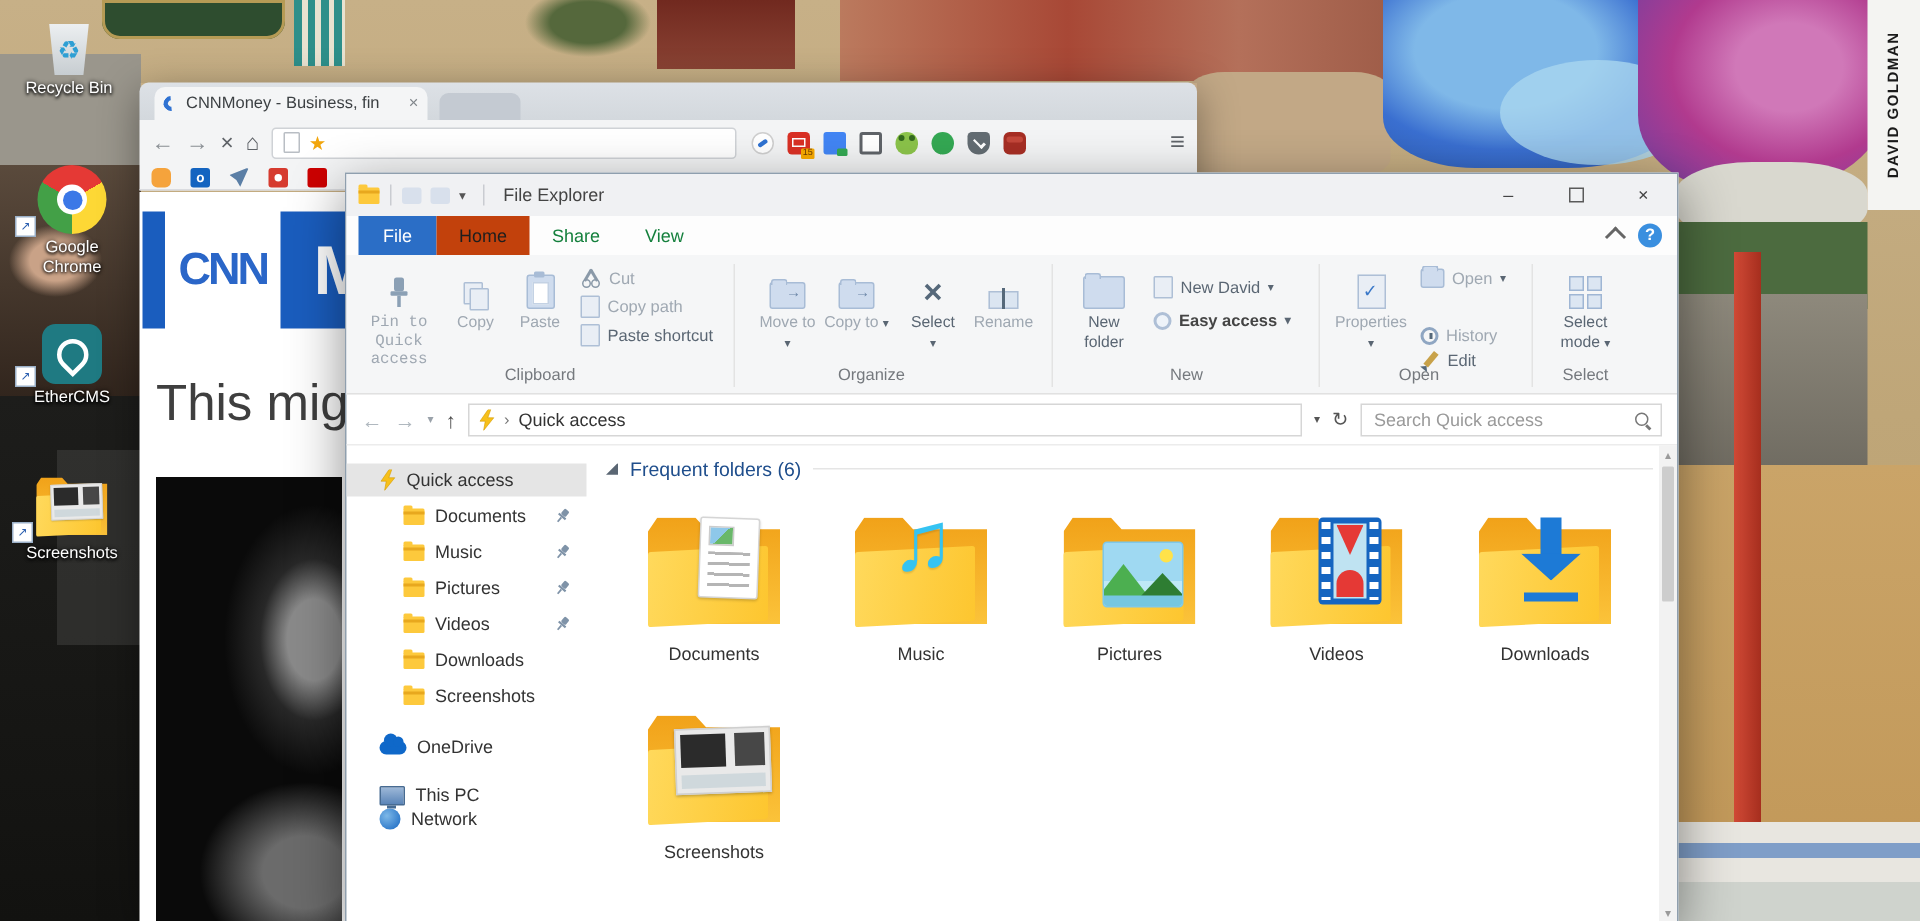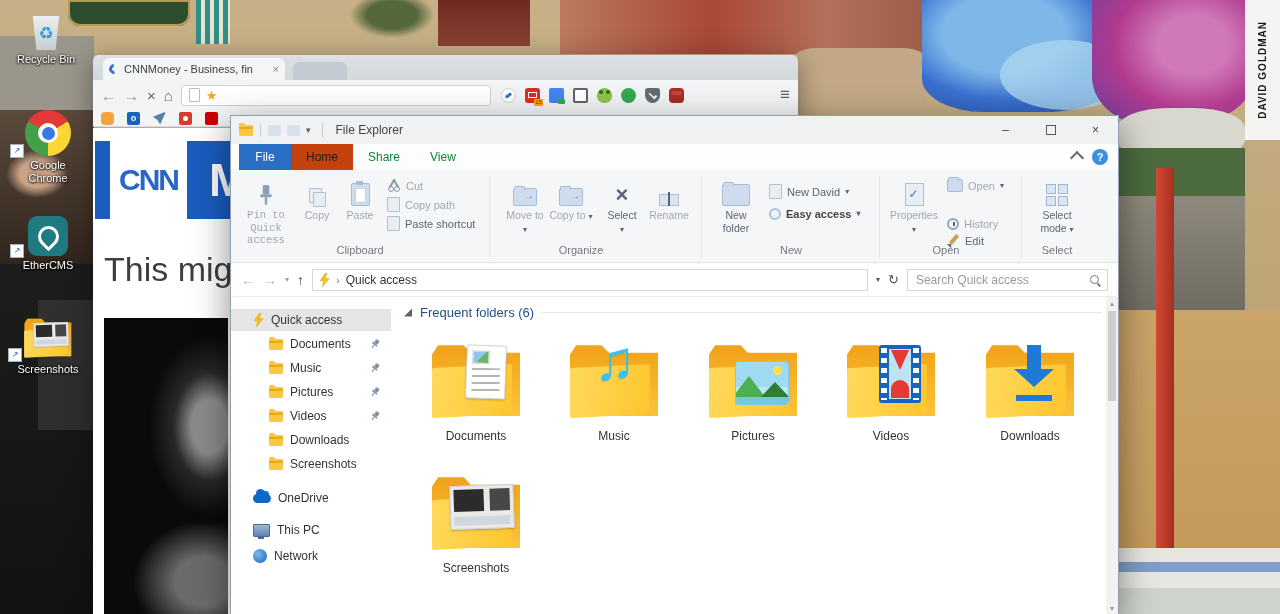--- a/index.html
+++ b/index.html
@@ -629,21 +629,21 @@
           <span>Screenshots</span>
         </div>
         <div class="srow" style="top:222px;">
           <span class="pcmon"></span>
           <span>This PC</span>
         </div>
         <div class="srow" style="top:190px;">
           <span class="cloud"></span>
           <span>OneDrive</span>
         </div>
-        <div class="srow" style="top:248px;">
+        <div class="srow" style="top:238px;">
           <span class="globe"></span>
           <span>Network</span>
         </div>
       </div>
 
       <div class="e-content">
         <div class="sect" style="top:8px;">
           <span class="tri"></span>
           <span>Frequent folders (6)</span>
           <span class="rule"></span>

